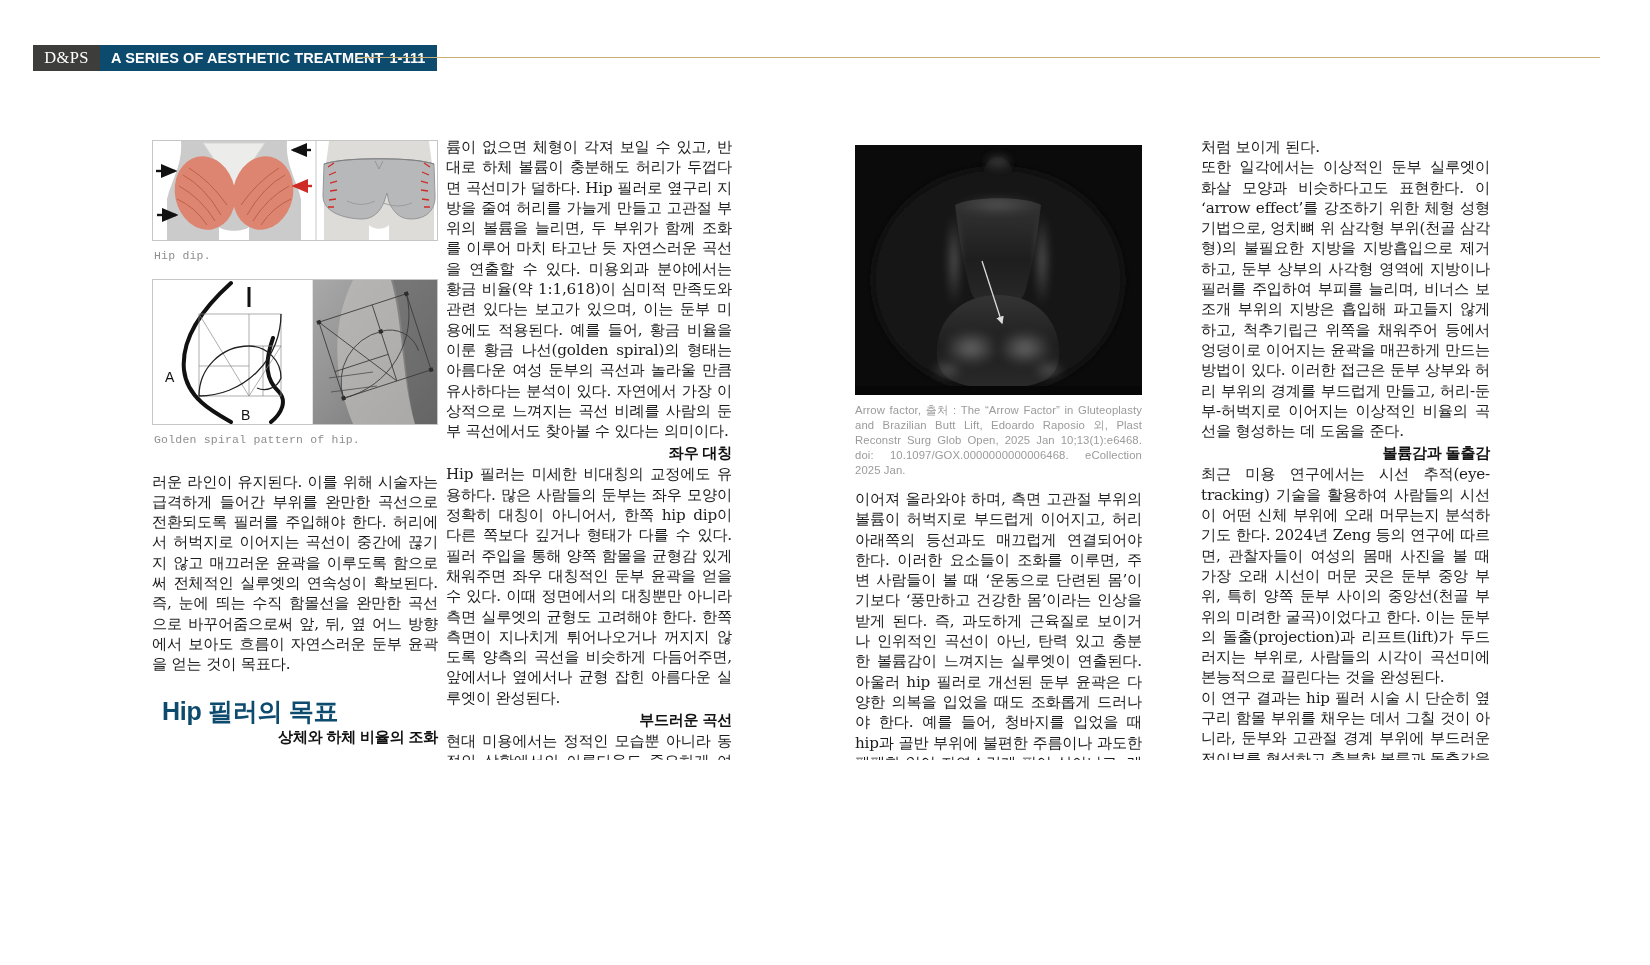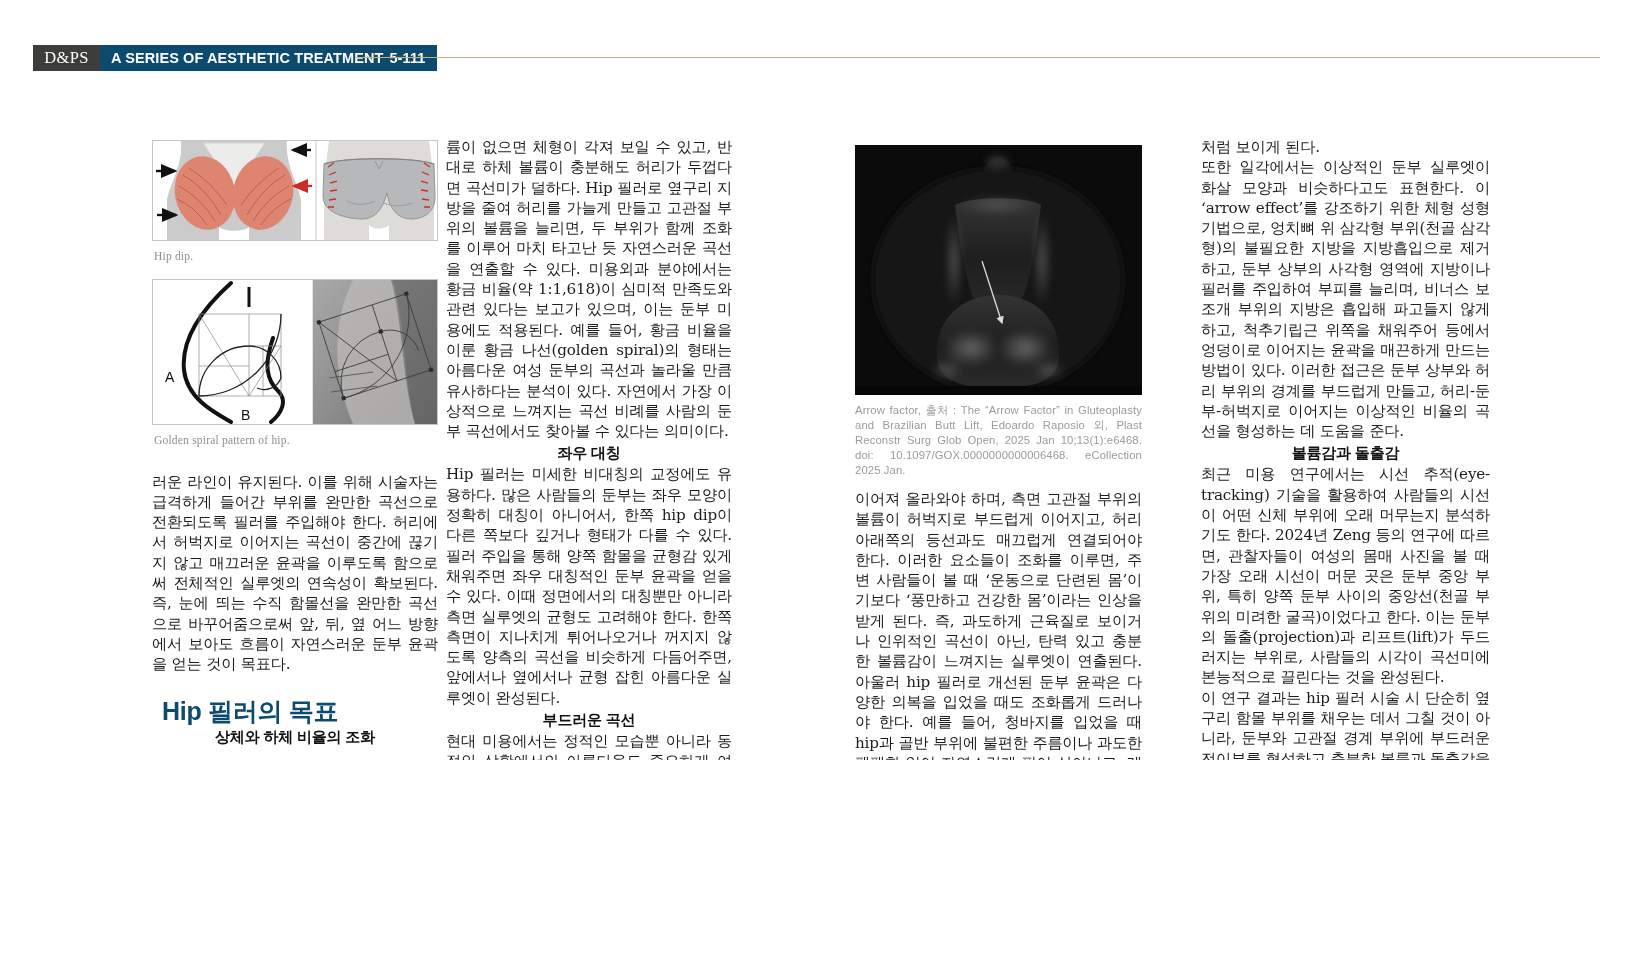--- a/index.html
+++ b/index.html
@@ -21,26 +21,26 @@
   #col1{left:152px;top:140px;}
   #col2{left:446px;top:137px;}
   #col3{left:855px;top:145px;width:287px;}
   #col4{left:1201px;top:137px;width:289px;}
 
   .kbody{font-size:15.2px;line-height:20.3px;text-align:justify;letter-spacing:-.2px;}
   .kbody p{margin:0;}
   h2.section{font-family:"Liberation Sans","DejaVu Sans",sans-serif;font-size:25px;font-weight:700;
              margin:26px 10px 5px;letter-spacing:-.3px;color:#0c4a6e;}
   .sub{font-family:"Liberation Sans","DejaVu Sans",sans-serif;font-size:15px;font-weight:700;
-       line-height:21px;margin:1px 0 1px;color:#111;text-align:center;}
+       line-height:21px;margin:1px 0 1px;color:#111;text-align:right;}
 
   figure{margin:0;}
   .figbox{border:1px solid #c6c6c6;background:#fff;box-sizing:border-box;}
   .figbox svg{display:block;}
-  figcaption{font-family:Liberation Serif, serif;font-size:11.5px;color:#8f8f8f;
+  figcaption{font-family:Liberation Mono, monospace;font-size:11.5px;color:#8f8f8f;
              margin:5px 0 0 2px;letter-spacing:.2px;}
   .fig2{margin-top:13px;}
   .col1-p1{margin-top:21px !important;}
 
   .photo-frame svg{display:block;}
   .photo-caption{font-family:"Liberation Sans","DejaVu Sans",sans-serif;font-size:11.3px;line-height:15px;
                  color:#9b9b9b;margin-top:8px;text-align:justify;letter-spacing:.1px;}
   .col3-p1{margin-top:11px !important;}
 
   .footnote{font-family:"Liberation Sans","DejaVu Sans",sans-serif;font-size:11px;color:#3c3c3c;
@@ -58,21 +58,21 @@
 </style>
 </head>
 <body>
 
 <div class="spread">
 
   <div class="header">
     <div class="logo-box">D&amp;PS</div>
     <div class="series-box">
       <span>A SERIES OF AESTHETIC TREATMENT</span>
-      <span class="issue">5-111</span>
+      <span class="issue">1-111</span>
     </div>
   </div>
   <div class="header-line"></div>
 
   <div class="col kbody" id="col1">
     <figure>
       <div class="figbox">
         <svg width="284" height="99" viewBox="0 0 284 99">
           <defs>
             <marker id="ahb" markerWidth="7" markerHeight="7" refX="6" refY="3" orient="auto">

